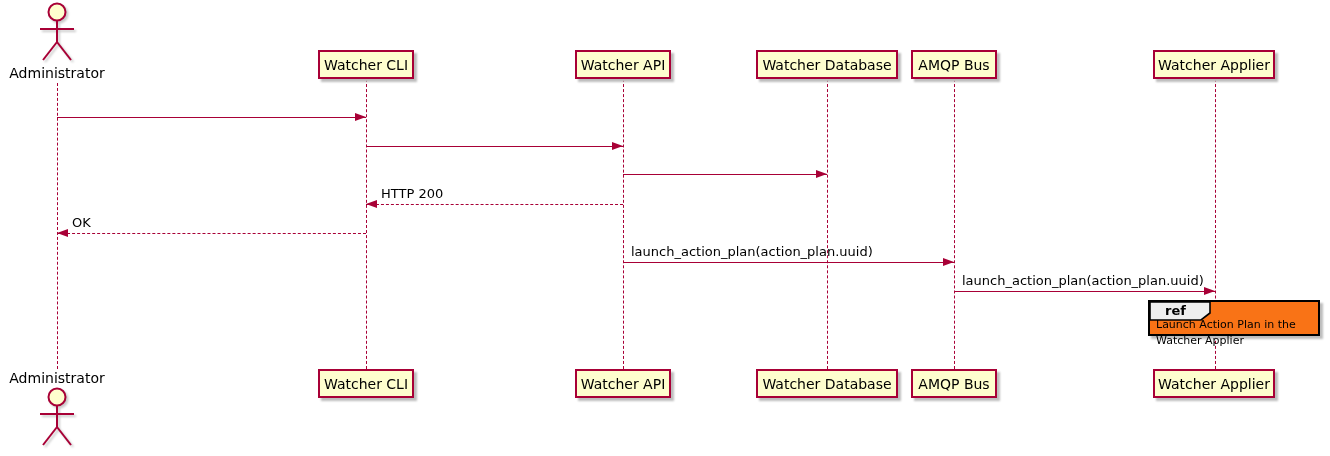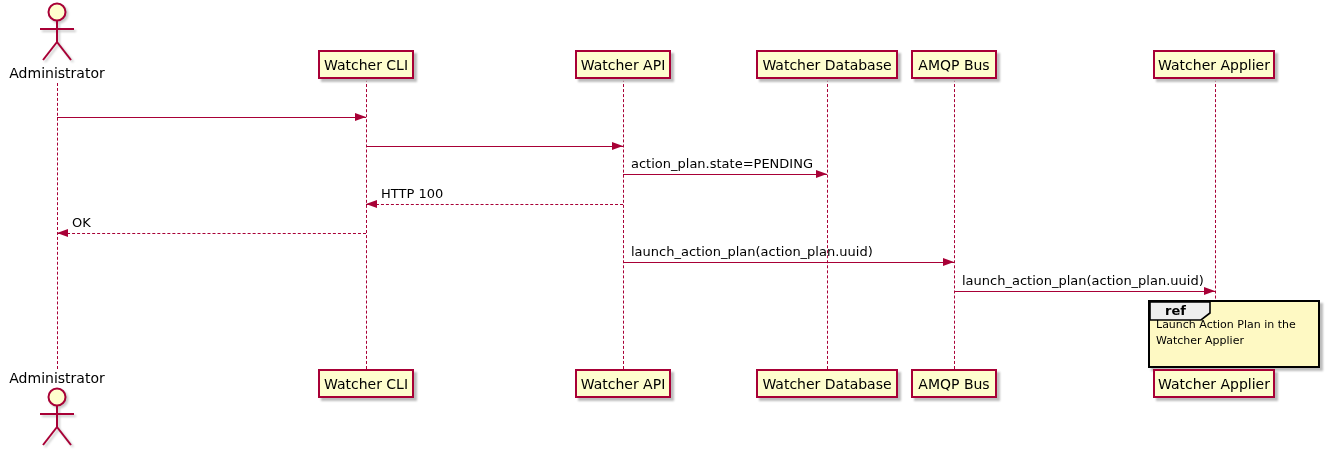--- a/index.html
+++ b/index.html
@@ -79,22 +79,22 @@
     width: 0; height: 0;
     border-top: 4px solid transparent;
     border-bottom: 4px solid transparent;
   }
   .arrow-r { border-left: 11px solid var(--line-color, #A80036); }
   .arrow-l { border-right: 11px solid var(--line-color, #A80036); }
 
   .ref-box {
     position: absolute;
     left: 1148px; top: 300px;
-    width: 172px; height: 68px;
-    background: #fef9c3;
+    width: 172px; height: 36px;
+    background: #f97316;
     border: 2px solid var(--ref-border, #000);
     box-shadow: 3px 3px 2px #bdbdbd;
   }
   .ref-tab {
     position: absolute;
     left: -1px; top: -1px;
     width: 62px; height: 20px;
   }
   .ref-keyword {
     position: absolute;
@@ -139,25 +139,24 @@
   <div class="pbox" style="left:756px;top:50px;width:142px">Watcher Database</div>
   <div class="pbox" style="left:911px;top:50px;width:86px">AMQP Bus</div>
   <div class="pbox" style="left:1153px;top:50px;width:122px">Watcher Applier</div>
 
   <div class="msg-line" style="left:57px;top:117px;width:309px"></div>
   <div class="arrow-r" style="left:355px;top:113px"></div>
 
   <div class="msg-line" style="left:366px;top:146px;width:257px"></div>
   <div class="arrow-r" style="left:612px;top:142px"></div>
 
-  <span class="msg-label" style="left:631px;top:156px">action_plan.state=PENDING</span>
   <div class="msg-line" style="left:623px;top:174px;width:204px"></div>
   <div class="arrow-r" style="left:816px;top:170px"></div>
 
-  <span class="msg-label" style="left:381px;top:186px">HTTP 100</span>
+  <span class="msg-label" style="left:381px;top:186px">HTTP 200</span>
   <div class="msg-line dashed" style="left:366px;top:204px;width:257px"></div>
   <div class="arrow-l" style="left:366px;top:200px"></div>
 
   <span class="msg-label" style="left:72px;top:215px">OK</span>
   <div class="msg-line dashed" style="left:57px;top:233px;width:309px"></div>
   <div class="arrow-l" style="left:57px;top:229px"></div>
 
   <span class="msg-label" style="left:631px;top:244px">launch_action_plan(action_plan.uuid)</span>
   <div class="msg-line" style="left:623px;top:262px;width:331px"></div>
   <div class="arrow-r" style="left:943px;top:258px"></div>

